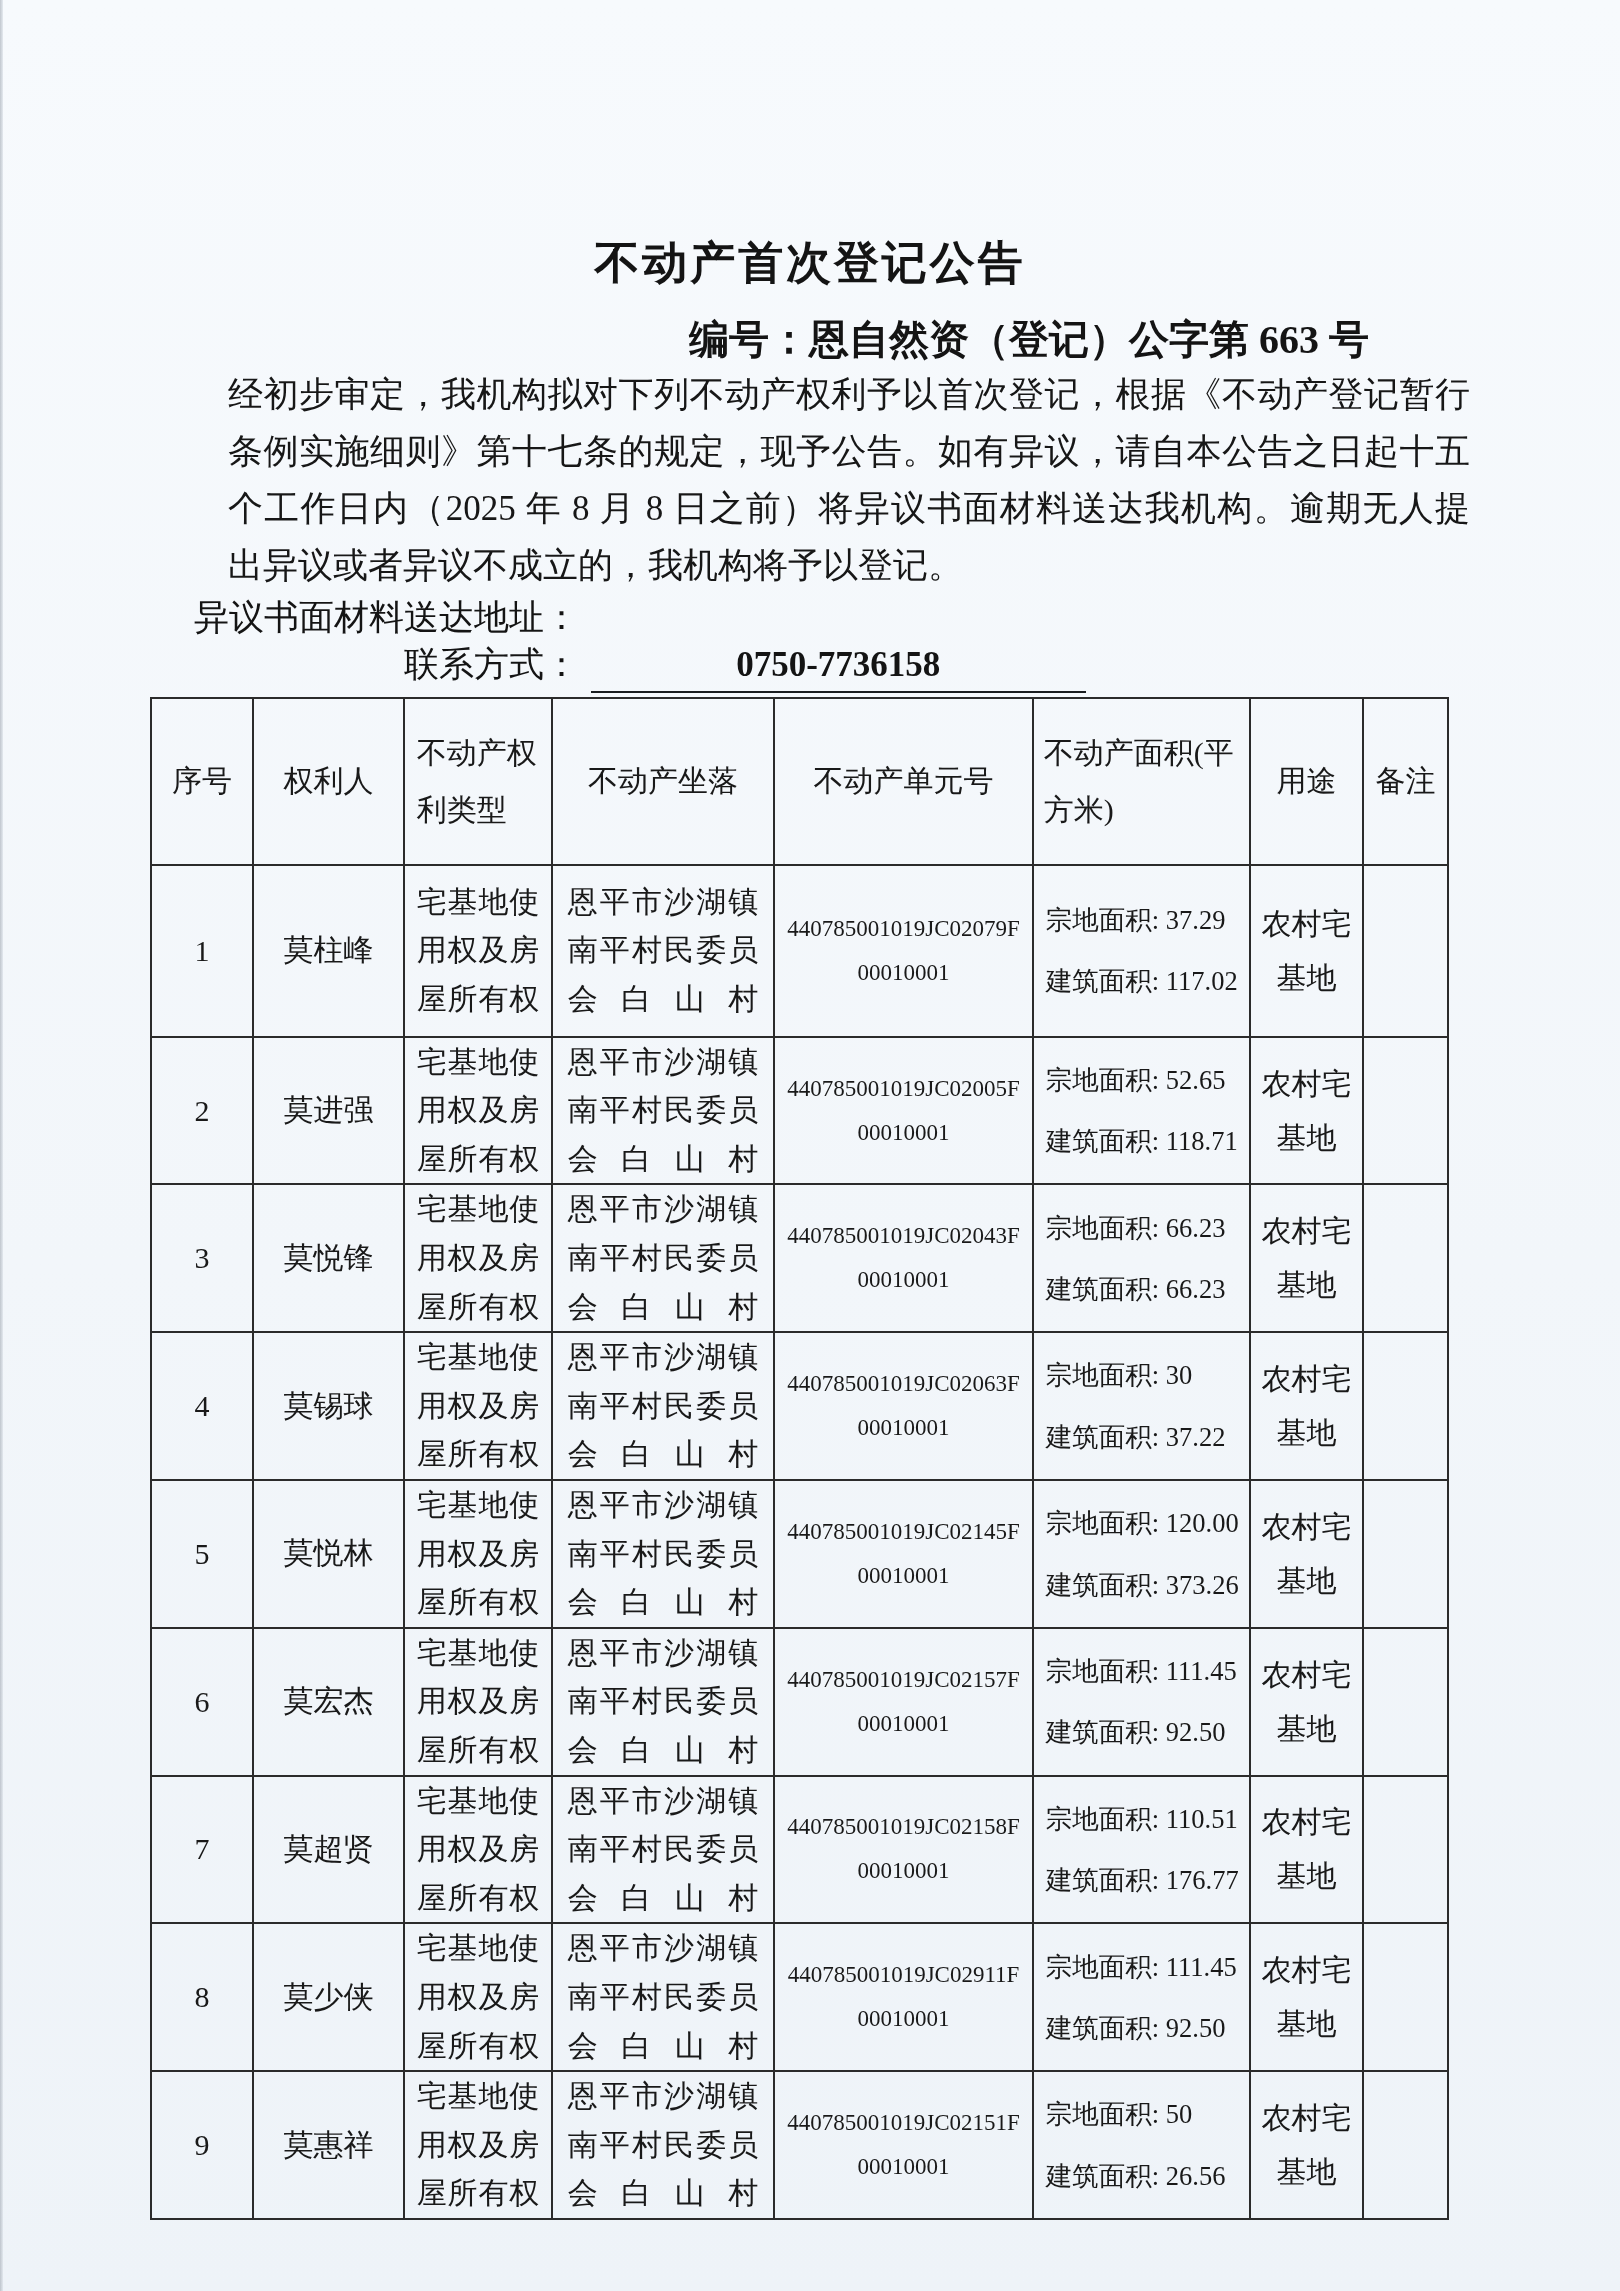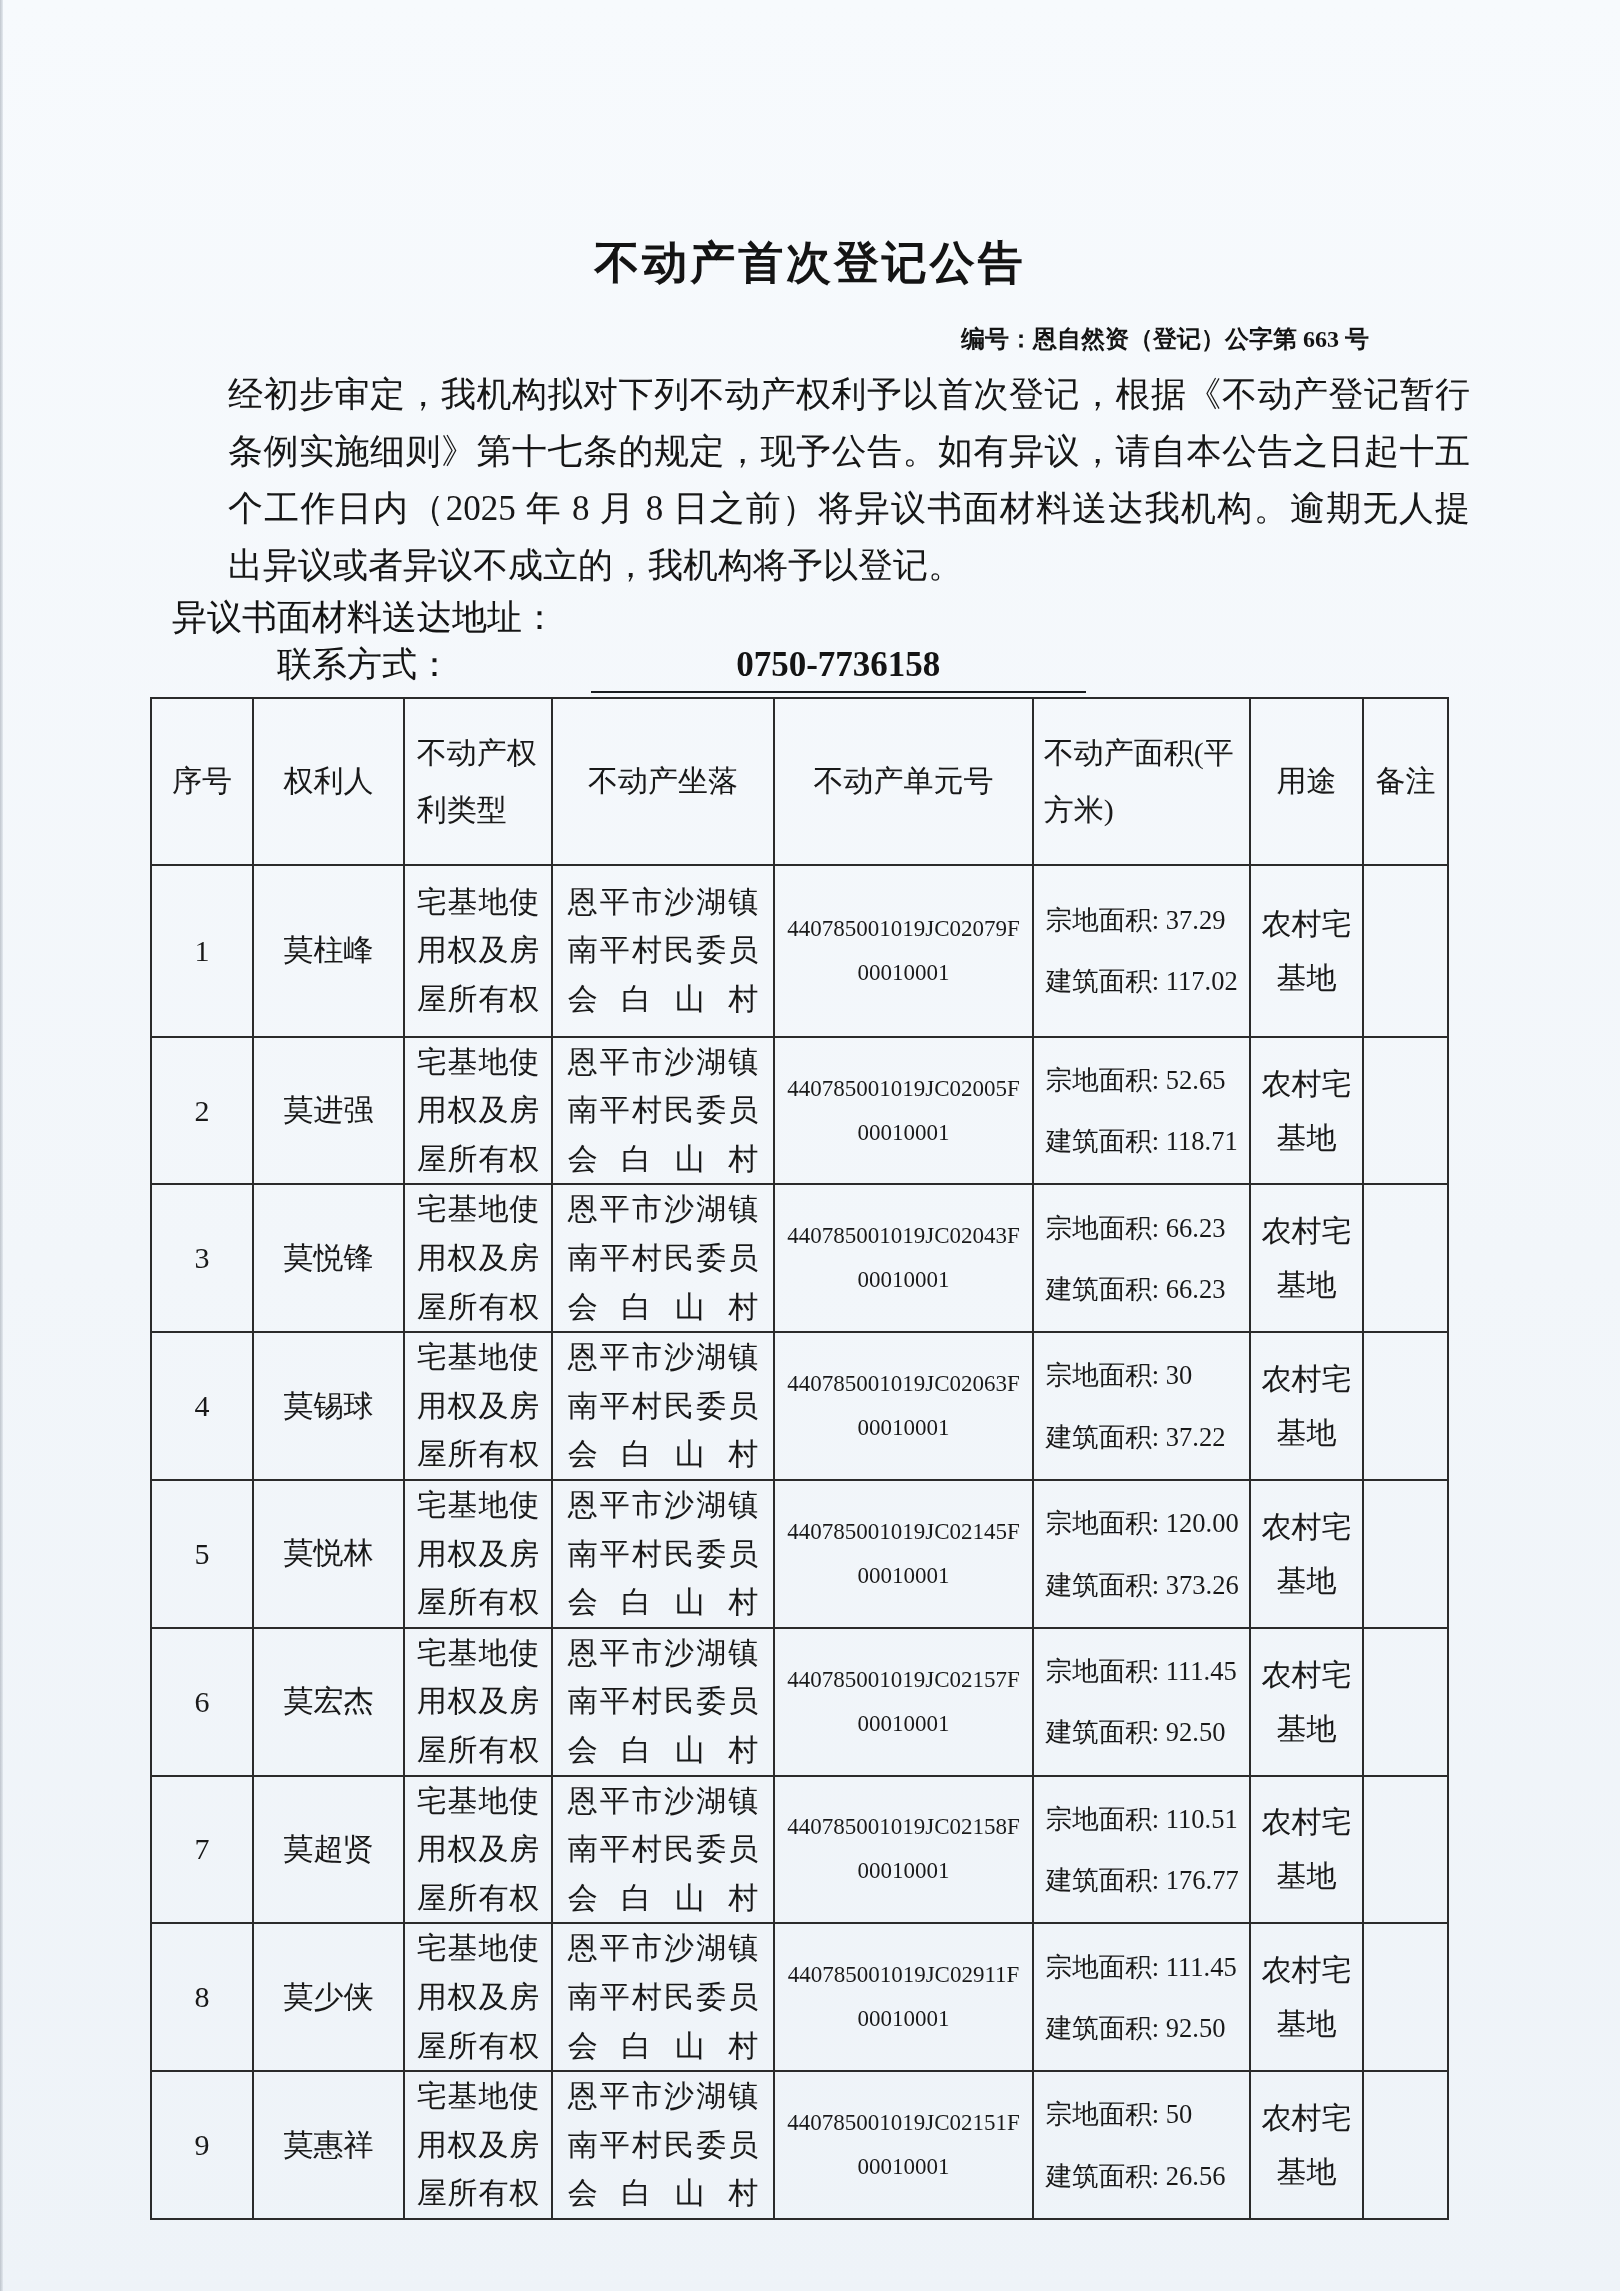--- a/index.html
+++ b/index.html
@@ -16,30 +16,30 @@
     background:linear-gradient(90deg,#aab1ba,#dde3ea);
     opacity:.7;
   }
   .page { box-sizing:border-box; width:1620px; height:2292px; padding-top:237px;font-family:Liberation Serif, serif; }
 
   .title {
     margin:0; font-size:45px; line-height:53px; font-weight:700;
     text-align:center; letter-spacing:2.9px; color:#141414;
   }
   .doc-no {
-    margin-top:29px; font-size:24px; line-height:41px; font-weight:700;
+    margin-top:29px; font-size:40px; line-height:41px; font-weight:700;
     text-align:right; padding-right:251px; color:#141414;
   }
   .body-par { margin:5.9px 137px 0 228px; font-size:35px; line-height:57px; color:#171717; }
   .bline { width:1242px; }
   .bline.fill { text-align:justify; text-align-last:justify; }
 
   .addr { margin-left:150px; font-size:35px; line-height:47px; color:#141414; }
   .arow { display:flex; align-items:baseline; }
-  .albl { display:inline-block; width:429px; text-align:center; white-space:nowrap; }
+  .albl { display:inline-block; width:429px; text-align:right; white-space:nowrap; }
   .aval {
     display:inline-block; width:495px; margin-left:11.8px; text-align:center;
     border-bottom:2.9px solid #1a1d20; font-weight:700; padding-bottom:2.9px;
     white-space:nowrap;
   }
 
   table.reg {
     margin:3.9px 0 0 150px; border-collapse:collapse; table-layout:fixed;
     width:1296px; font-size:30px; color:#191919;
   }

